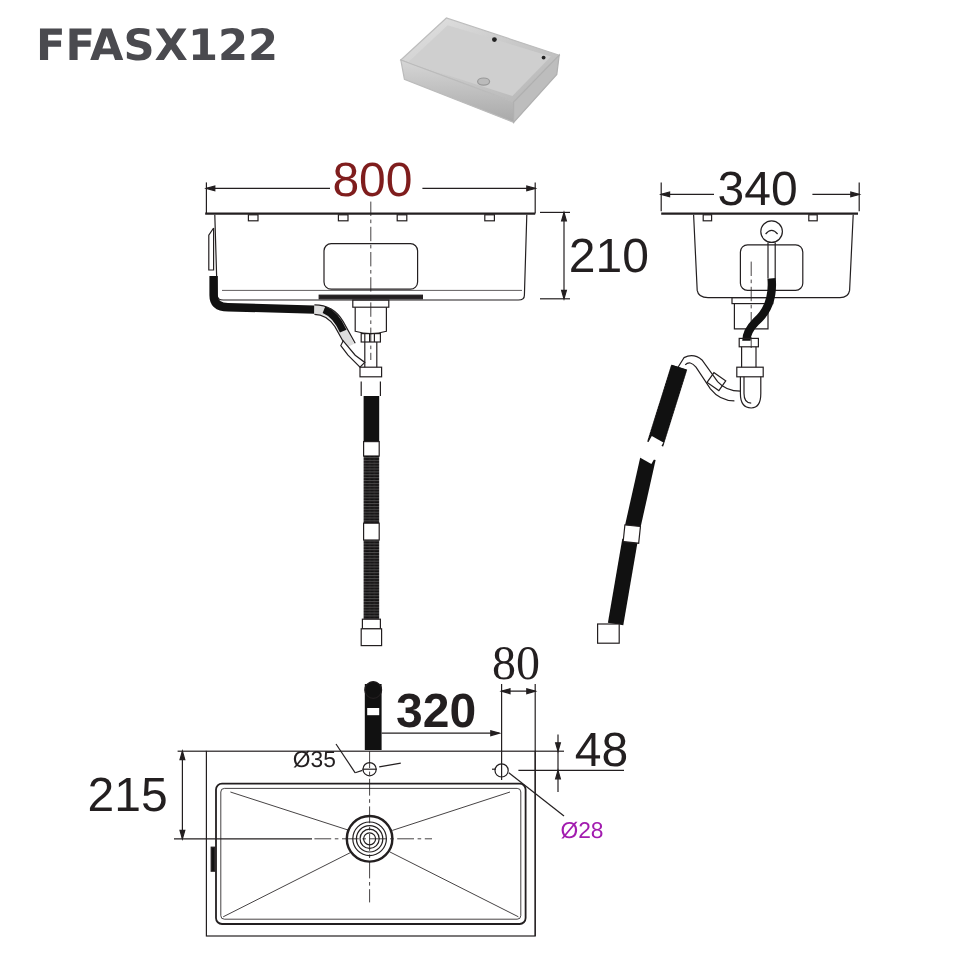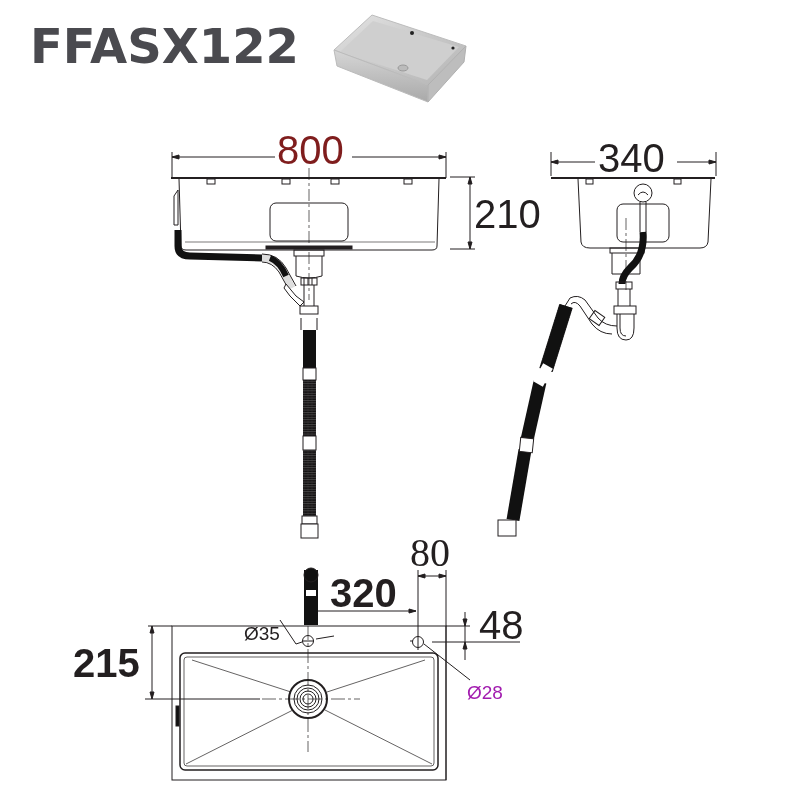--- a/index.html
+++ b/index.html
@@ -1,17 +1,17 @@
 <!DOCTYPE html>
 <html><head>
 <meta charset="utf-8">
 <style>
   html,body{margin:0;padding:0;background:#ffffff;}
   body{width:800px;height:800px;position:relative;overflow:hidden;font-family:"Liberation Sans",sans-serif;}
-  .title{position:absolute;left:30px;top:18px;font-family:"DejaVu Sans",sans-serif;font-weight:bold;font-size:48px;color:#4a4a4f;letter-spacing:0px;}
+  .title{position:absolute;left:30px;top:18px;font-family:"DejaVu Sans",sans-serif;font-weight:bold;font-size:36px;color:#4a4a4f;letter-spacing:0px;}
   svg.draw{position:absolute;left:0;top:0;}
 </style>
 </head>
 <body>
 
 <div class="title">FFASX122</div>
 
 <svg class="draw" width="800" height="800" viewBox="0 0 800 800">
   <defs>
     <linearGradient id="steel" x1="0" y1="0" x2="1" y2="1">
@@ -210,15 +210,15 @@
   </g>
 
 </svg>
 
 <div style="position:absolute;left:277px;top:130px;font-size:40px;color:#7f1d1d;font-family:'Liberation Sans',sans-serif;line-height:1;">800</div>
 <div style="position:absolute;left:474px;top:194px;font-size:40px;color:#231f20;font-family:'Liberation Sans',sans-serif;line-height:1;">210</div>
 <div style="position:absolute;left:598px;top:138px;font-size:40px;color:#231f20;font-family:'Liberation Sans',sans-serif;line-height:1;">340</div>
 <div style="position:absolute;left:410px;top:533px;font-size:40px;color:#231f20;font-family:Liberation Serif, serif;line-height:1;">80</div>
 <div style="position:absolute;left:330px;top:573px;font-size:40px;color:#231f20;font-family:'Liberation Sans',sans-serif;line-height:1;font-weight:bold;">320</div>
 <div style="position:absolute;left:479px;top:605px;font-size:40px;color:#231f20;font-family:'Liberation Sans',sans-serif;line-height:1;">48</div>
-<div style="position:absolute;left:73px;top:643px;font-size:40px;color:#231f20;font-family:'Liberation Sans',sans-serif;line-height:1;font-weight:bold;">215</div>
+<div style="position:absolute;left:73px;top:643px;font-size:40px;color:#231f20;font-family:'Liberation Sans',sans-serif;line-height:1;">215</div>
 <div style="position:absolute;left:244px;top:624px;font-size:19px;color:#231f20;font-family:'Liberation Sans',sans-serif;line-height:1;">Ø35</div>
 <div style="position:absolute;left:467px;top:683px;font-size:19px;color:#a21caf;font-family:'Liberation Sans',sans-serif;line-height:1;">Ø28</div>
 
 </body></html>

